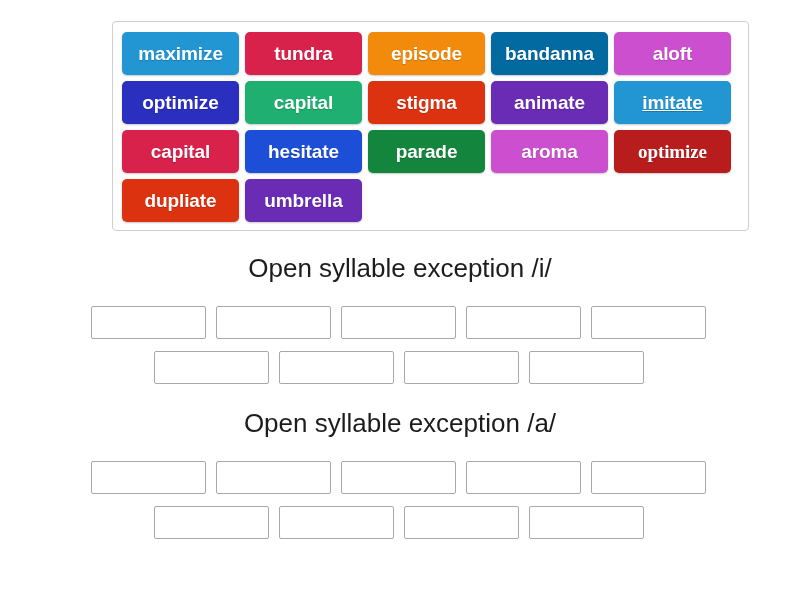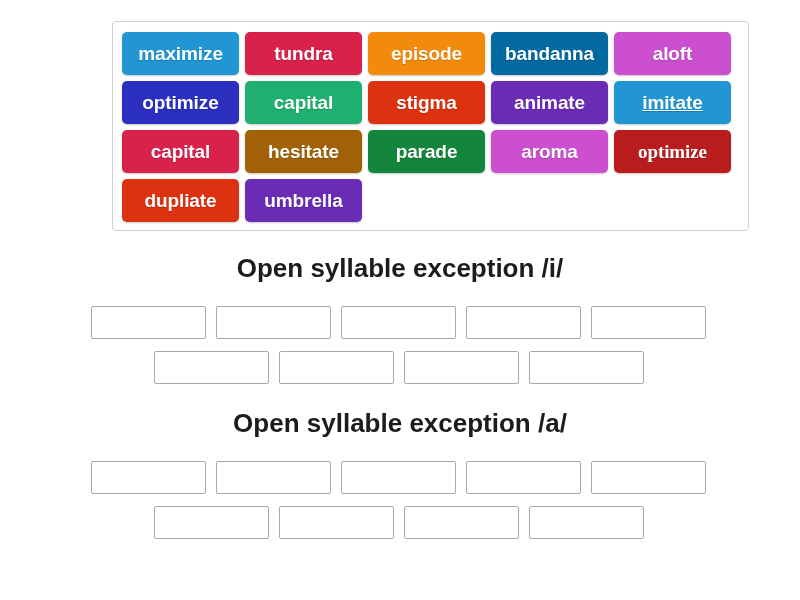--- a/index.html
+++ b/index.html
@@ -61,21 +61,21 @@
     position: absolute;
     left: 0;
     width: 800px;
   }
   #category-0 { top: 252px; }
   #category-1 { top: 407px; }
 
   .category-title {
     text-align: center;
     font-size: 26px;
-    font-weight: bold;
+    font-weight: normal;
     color: #1c1c1c;
     margin: 0 0 22px 0;
     line-height: 32px;
   }
 
   .dropzone-row {
     display: flex;
     gap: 10px;
     margin-bottom: 12px;
   }
@@ -103,21 +103,21 @@
       <div class="word-tile" style="background: rgb(216, 33, 75);">tundra</div>
       <div class="word-tile" style="background: rgb(242, 139, 12);">episode</div>
       <div class="word-tile" style="background: #0369a1;">bandanna</div>
       <div class="word-tile" style="background: rgb(204, 79, 208);">aloft</div>
       <div class="word-tile" style="background: rgb(43, 47, 192);">optimize</div>
       <div class="word-tile" style="background: rgb(31, 176, 113);">capital</div>
       <div class="word-tile" style="background: rgb(221, 50, 16);">stigma</div>
       <div class="word-tile" style="background: rgb(106, 43, 181);">animate</div>
       <div class="word-tile" style="background: rgb(33, 150, 211); text-decoration: underline;">imitate</div>
       <div class="word-tile" style="background: rgb(216, 33, 75); text-align: right;">capital</div>
-      <div class="word-tile" style="background: #a16207;">hesitate</div>
+      <div class="word-tile" style="background: #1d4ed8;">hesitate</div>
       <div class="word-tile" style="background: rgb(20, 133, 60);">parade</div>
       <div class="word-tile" style="background: rgb(204, 79, 208);">aroma</div>
       <div class="word-tile" style="background: #b91c1c; font-family: Liberation Serif, serif;">optimize</div>
       <div class="word-tile" style="background: rgb(221, 50, 16);">dupliate</div>
       <div class="word-tile" style="background: rgb(106, 43, 181);">umbrella</div>
     </div>
 </div>
 
 <div class="category" id="category-0">
   <div class="category-title">Open syllable exception /i/</div>

